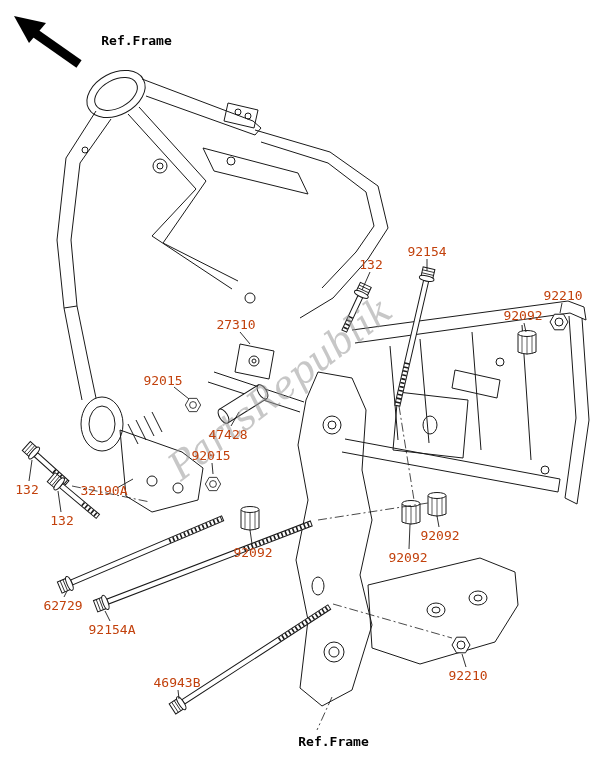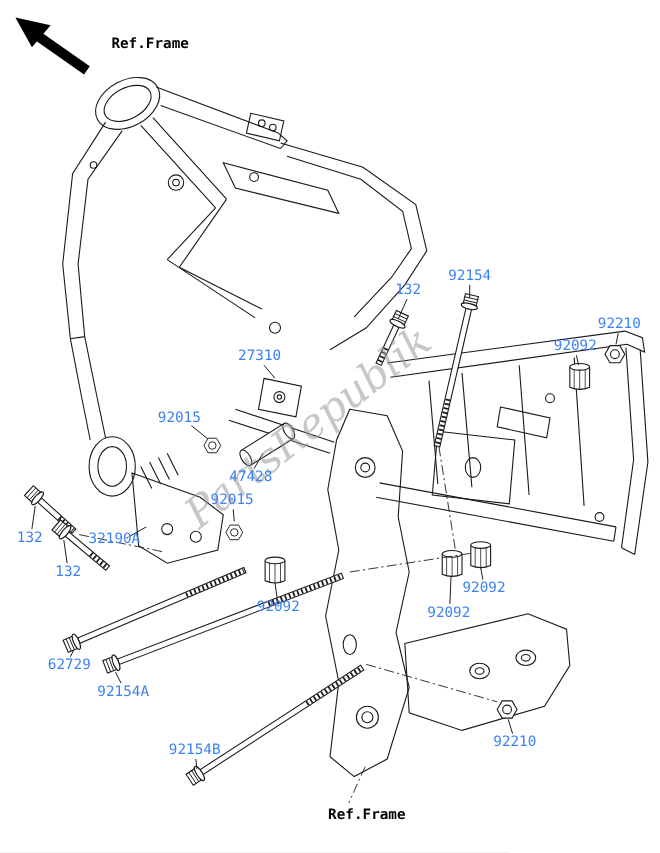--- a/index.html
+++ b/index.html
@@ -8,21 +8,21 @@
     width:600px; height:775px;
     background:#ffffff;
     overflow:hidden;
     font-family:"DejaVu Sans Mono","Liberation Mono",monospace;
   }
   .canvas svg { position:absolute; left:0; top:0; }
   .part-label {
     position:absolute;
     transform:translate(-50%,-50%);
     font-size:13px;
-    color:#3b82f6;
+    color:#c2410c;
     white-space:nowrap;
     letter-spacing:0px;
     z-index:3;
   }
   .ref-label {
     position:absolute;
     transform:translate(-50%,-50%);
     font-size:13px;
     font-weight:bold;
     color:#000;
@@ -252,16 +252,16 @@
   <div class="part-label" style="left:228px; top:434px">47428</div>
   <div class="part-label" style="left:211px; top:455px">92015</div>
   <div class="part-label" style="left:27px;  top:489px">132</div>
   <div class="part-label" style="left:104px;  top:490px">32190A</div>
   <div class="part-label" style="left:62px;  top:520px">132</div>
   <div class="part-label" style="left:253px; top:552px">92092</div>
   <div class="part-label" style="left:440px; top:535px">92092</div>
   <div class="part-label" style="left:408px; top:557px">92092</div>
   <div class="part-label" style="left:63px;  top:605px">62729</div>
   <div class="part-label" style="left:112px; top:629px">92154A</div>
-  <div class="part-label" style="left:177px; top:682px">92154B</div>
+  <div class="part-label" style="left:177px; top:682px">46943B</div>
   <div class="part-label" style="left:468px; top:675px">92210</div>
 
 </div>
 
 </body></html>

